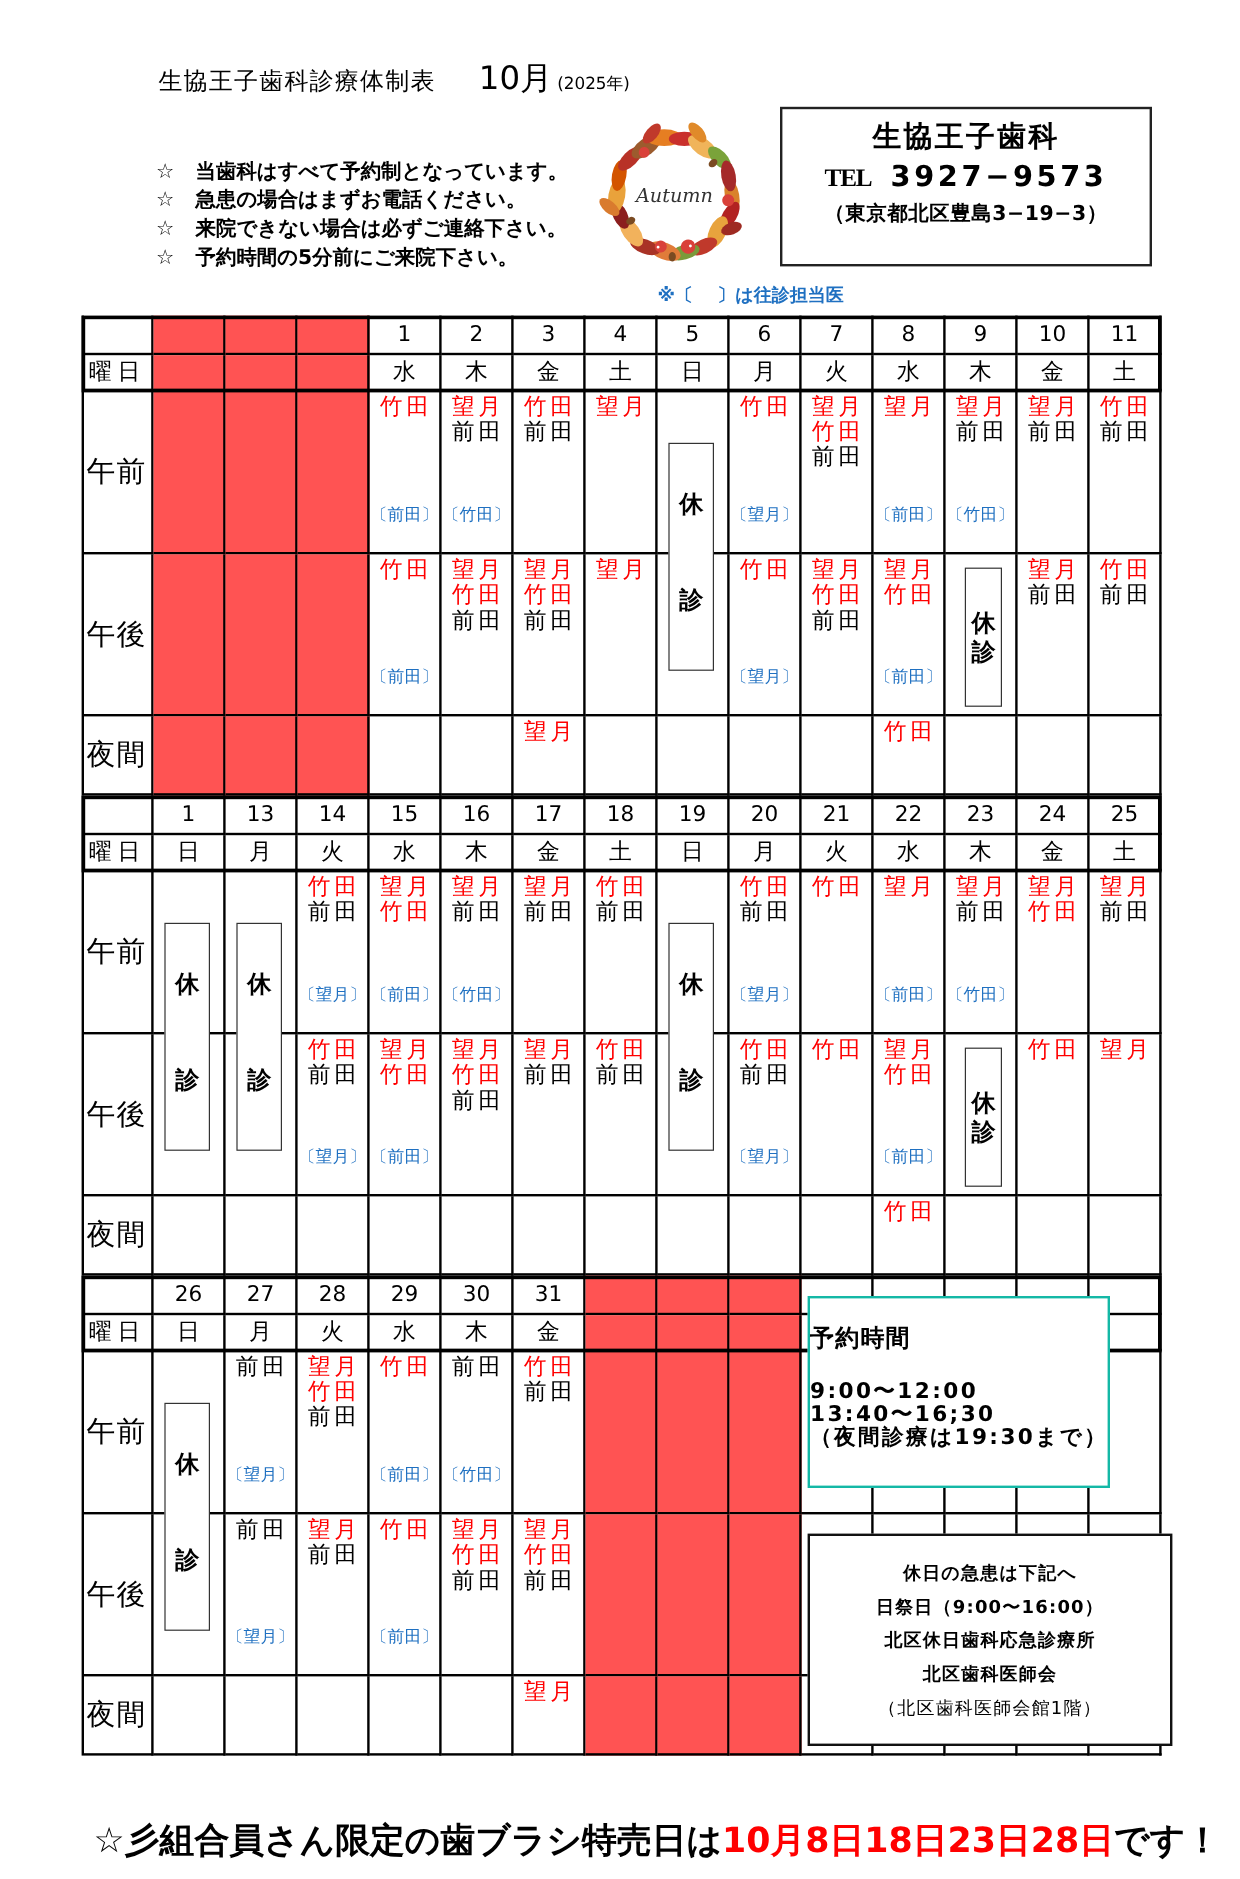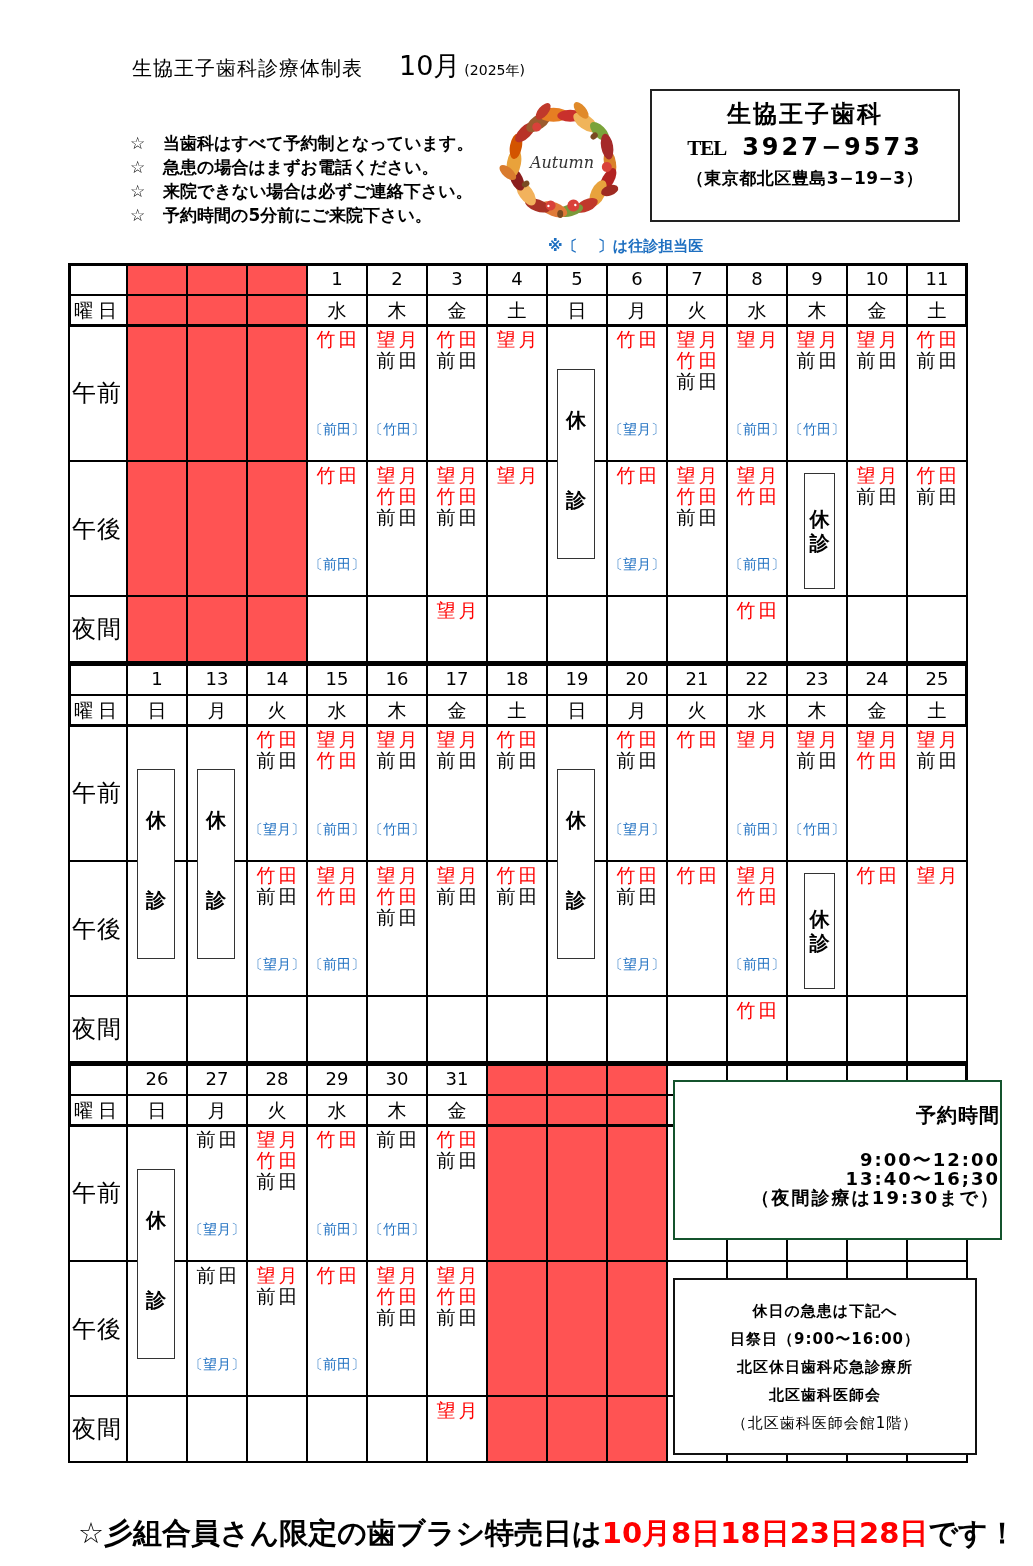--- a/index.html
+++ b/index.html
@@ -42,21 +42,21 @@
 .cell.label.r2,.cell.label.r3,.cell.label.r4{font-size:24px;letter-spacing:1px;padding-left:2px;display:flex;align-items:center;padding-top:0}
 .doc{font-size:19px;line-height:21px;letter-spacing:3px;padding-left:3px;white-space:nowrap}
 .doc.red{color:var(--red)}
 .doc.black{color:#000}
 .visit{position:absolute;left:-4px;right:-4px;bottom:22px;font-size:14px;line-height:18px;color:var(--blue);white-space:nowrap;text-align:center}
 .hdr-outline{position:absolute;left:-2px;top:0;width:900px;height:64px;border:3px solid #000;pointer-events:none}
 .closed-box{position:absolute;background:#fff;border:1.5px solid #333;display:flex;flex-direction:column;align-items:center;font-weight:bold;font-size:20px;line-height:24px}
 .closed-box.all{top:106px;height:190px;width:38px;padding-top:38px;gap:56px}
 .closed-box.pm{top:210px;height:116px;width:31px;justify-content:center}
 
-#appt-box{left:673px;top:1080px;width:329px;height:160px;border:2px solid #14532d;background:#fff;text-align:right;font-weight:bold;padding-top:20px;white-space:nowrap;z-index:2}
+#appt-box{left:673px;top:1080px;width:252px;height:160px;border:2px solid #14b8a6;background:#fff;text-align:left;font-weight:bold;padding-top:20px;white-space:nowrap;z-index:2}
 #appt-box .title{font-size:20px;line-height:26px;letter-spacing:1px;margin-bottom:22px}
 #appt-box .line{font-size:18px;line-height:19px;letter-spacing:2px}
 
 #emerg-box{left:673px;top:1278px;width:304px;height:177px;border:2px solid #111;background:#fff;text-align:center;font-weight:bold;padding-top:17px;white-space:nowrap;z-index:2}
 #emerg-box .line{font-size:15px;line-height:28px;letter-spacing:1px}
 #emerg-box .line.light{font-weight:normal}
 
 #promo{left:78px;top:1513px;font-size:29px;font-weight:bold;white-space:nowrap;line-height:40px}
 #promo .hl{color:var(--red)}
 </style>

